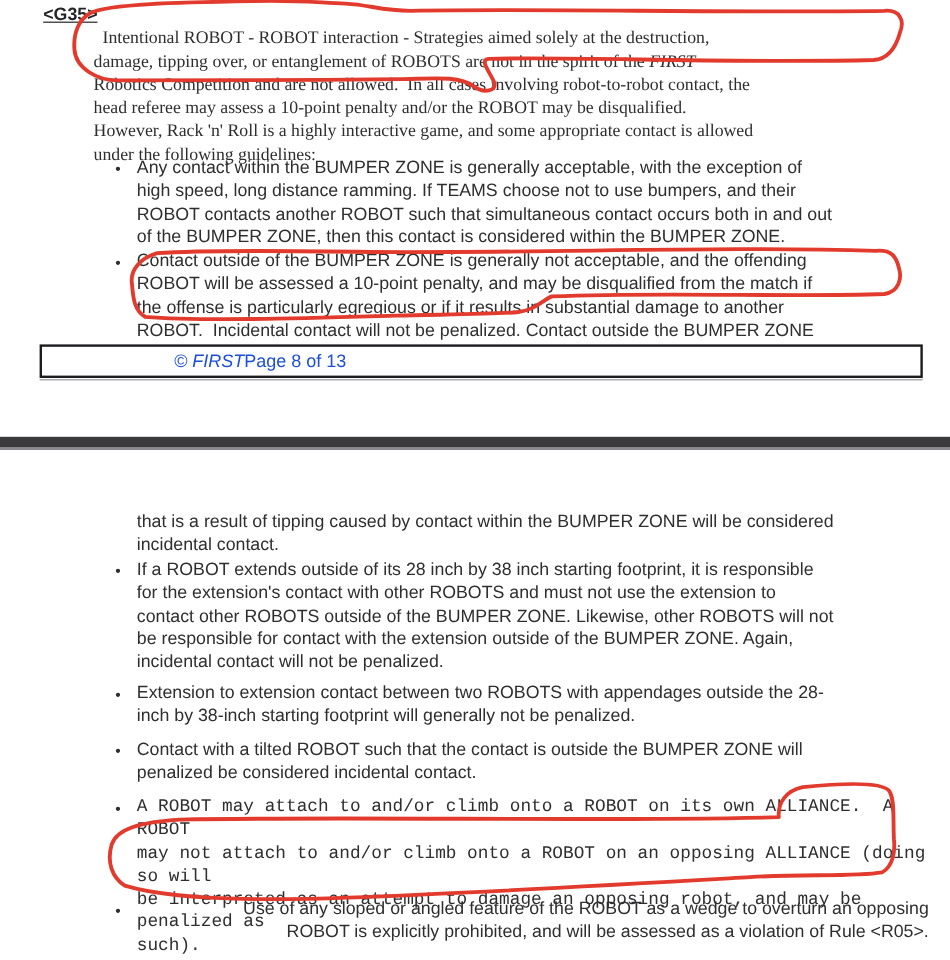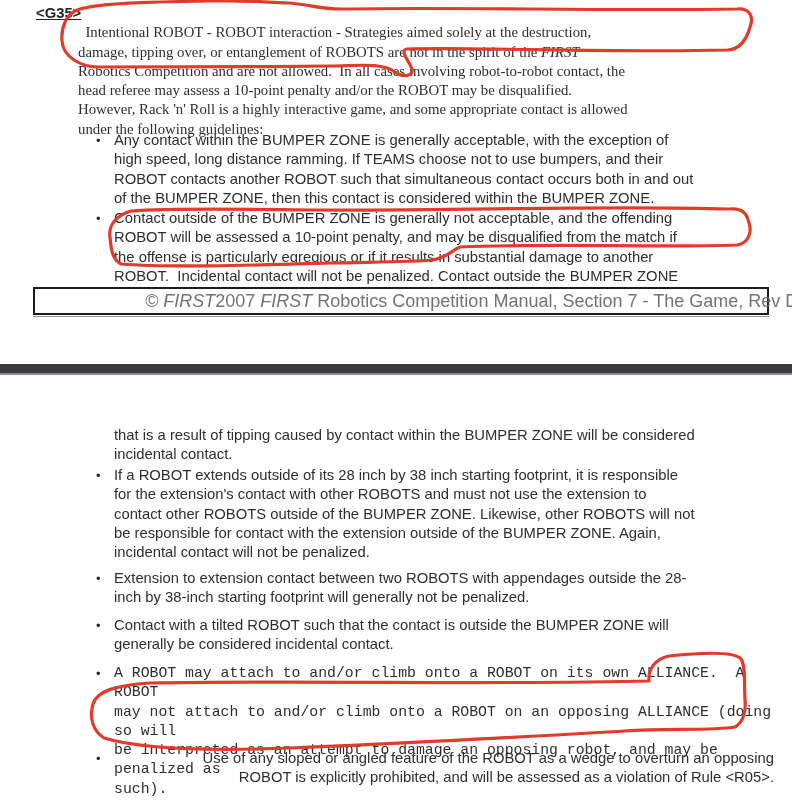--- a/index.html
+++ b/index.html
@@ -12,21 +12,21 @@
     white-space:pre-wrap;position:absolute;
   }
   .rule-id{font-weight:bold;color:#252527;white-space:nowrap;text-decoration:underline;}
   .ital{font-style:italic;}
   .bullet-row{position:absolute;display:flex;}
   .bullet-marker{width:18px;flex:0 0 18px;color:#2e2e30;font-size:13px;line-height:19.3px;}
   .bullet-text{width:660px;}
   .footer-box{
     position:absolute;left:33px;top:287px;width:732px;height:24px;
     border:2px solid #1c1c1e;background:#ffffff;display:flex;align-items:center;
-    font-size:18px;color:#737373;
+    font-size:15px;color:#1d4ed8;
   }
   .footer-underline{position:absolute;left:33px;top:316px;width:736px;height:1px;background:#9a9a9e;}
   .footer-copy{margin-left:110px;white-space:pre;}
   .footer-center{flex:1;text-align:center;white-space:pre;}
   .footer-page{margin-right:36px;white-space:pre;}
   .sep-bar{position:absolute;left:0;top:364px;width:792px;height:9px;background:#3a3a3c;}
   .sep-bar-shadow{position:absolute;left:0;top:373px;width:792px;height:2px;background:#8b8b8f;}
   .annotation-layer{position:absolute;left:0;top:0;width:792px;height:800px;z-index:5;pointer-events:none;}
 </style>
 </head>
@@ -54,21 +54,20 @@
 <div class="bullet-row" style="left:96px;top:209px;">
   <span class="bullet-marker">•</span>
   <span class="doc-text bullet-text" style="position:static;">Contact outside of the BUMPER ZONE is generally not acceptable, and the offending
 ROBOT will be assessed a 10-point penalty, and may be disqualified from the match if
 the offense is particularly egregious or if it results in substantial damage to another
 ROBOT.  Incidental contact will not be penalized. Contact outside the BUMPER ZONE</span>
 </div>
 
 <div class="footer-box">
   <span class="footer-copy ital"><span>© </span><span>FIRST</span></span>
-  <span class="footer-center"><span>2007 </span><span class="ital">FIRST</span><span> Robotics Competition Manual, Section 7 - The Game, Rev D</span></span>
   <span class="footer-page">Page 8 of 13</span>
 </div>
 <div class="footer-underline"></div>
 
 <div class="sep-bar"></div>
 <div class="sep-bar-shadow"></div>
 
 <div class="doc-text" style="left:114px;top:426px;width:660px;">that is a result of tipping caused by contact within the BUMPER ZONE will be considered
 incidental contact.</div>
 
@@ -83,21 +82,21 @@
 
 <div class="bullet-row" style="left:96px;top:569px;">
   <span class="bullet-marker">•</span>
   <span class="doc-text bullet-text" style="position:static;">Extension to extension contact between two ROBOTS with appendages outside the 28-
 inch by 38-inch starting footprint will generally not be penalized.</span>
 </div>
 
 <div class="bullet-row" style="left:96px;top:616px;">
   <span class="bullet-marker">•</span>
   <span class="doc-text bullet-text" style="position:static;">Contact with a tilted ROBOT such that the contact is outside the BUMPER ZONE will
-generally be considered incidental contact.</span>
+penalized be considered incidental contact.</span>
 </div>
 
 <div class="bullet-row" style="left:96px;top:664px;">
   <span class="bullet-marker">•</span>
   <span class="doc-text bullet-text" style="position:static;font-family:Liberation Mono, monospace;">A ROBOT may attach to and/or climb onto a ROBOT on its own ALLIANCE.  A ROBOT
 may not attach to and/or climb onto a ROBOT on an opposing ALLIANCE (doing so will
 be interpreted as an attempt to damage an opposing robot, and may be penalized as
 such).</span>
 </div>
 

